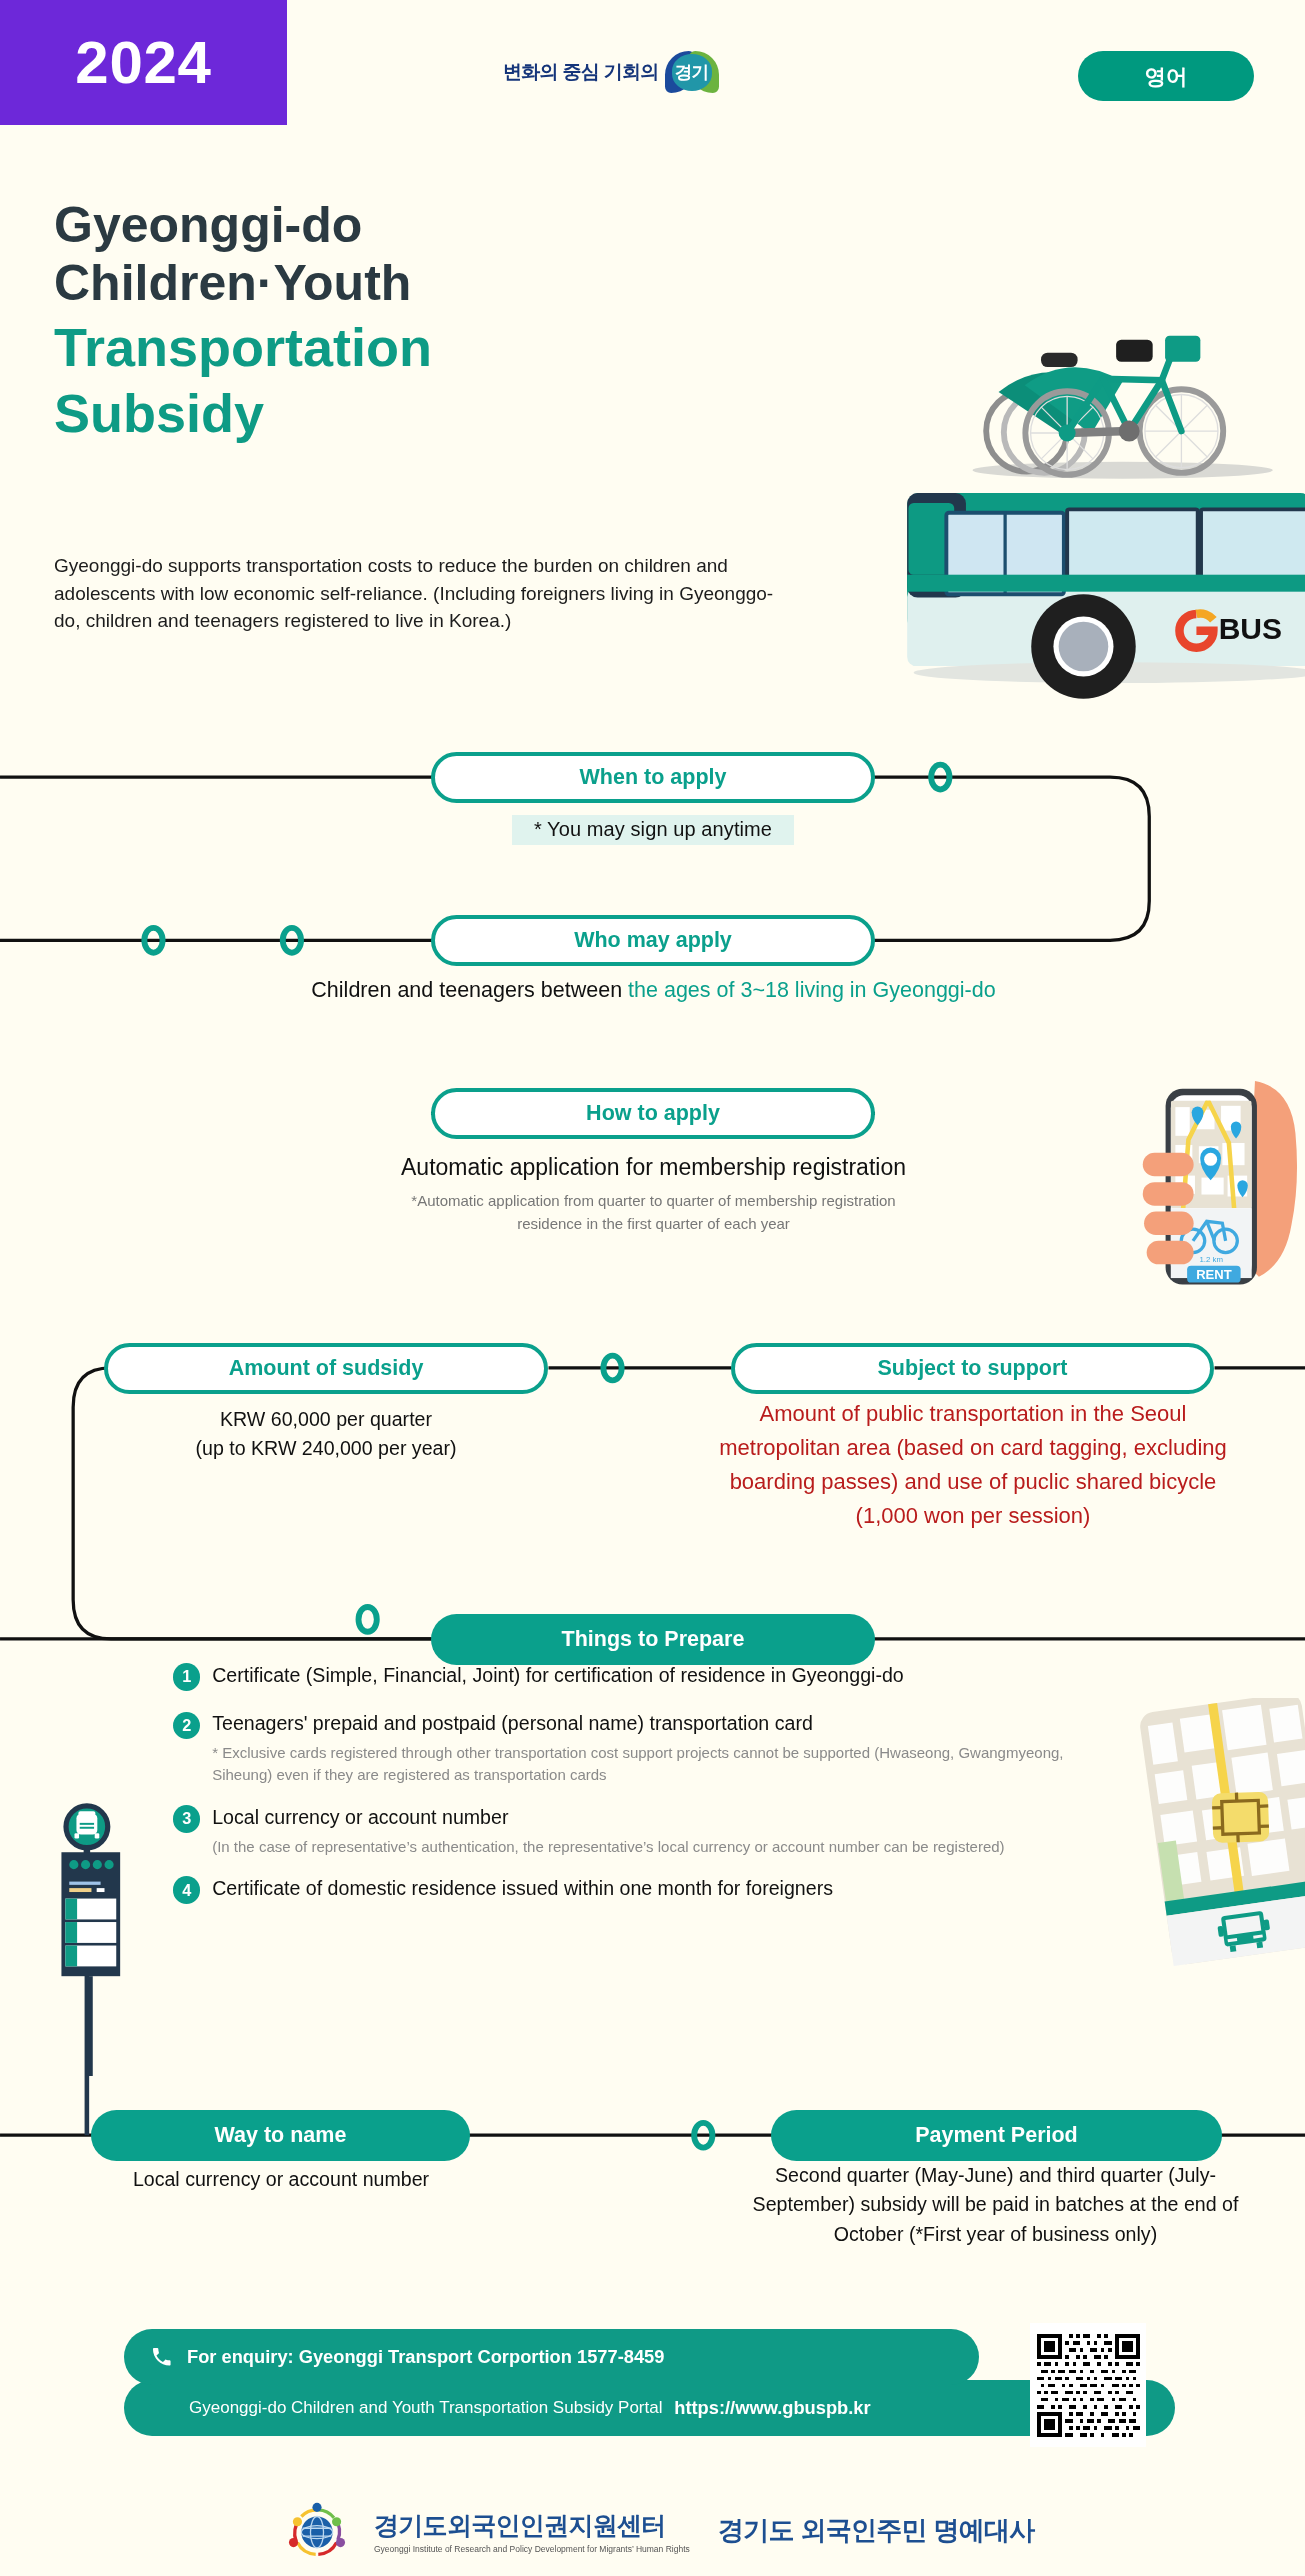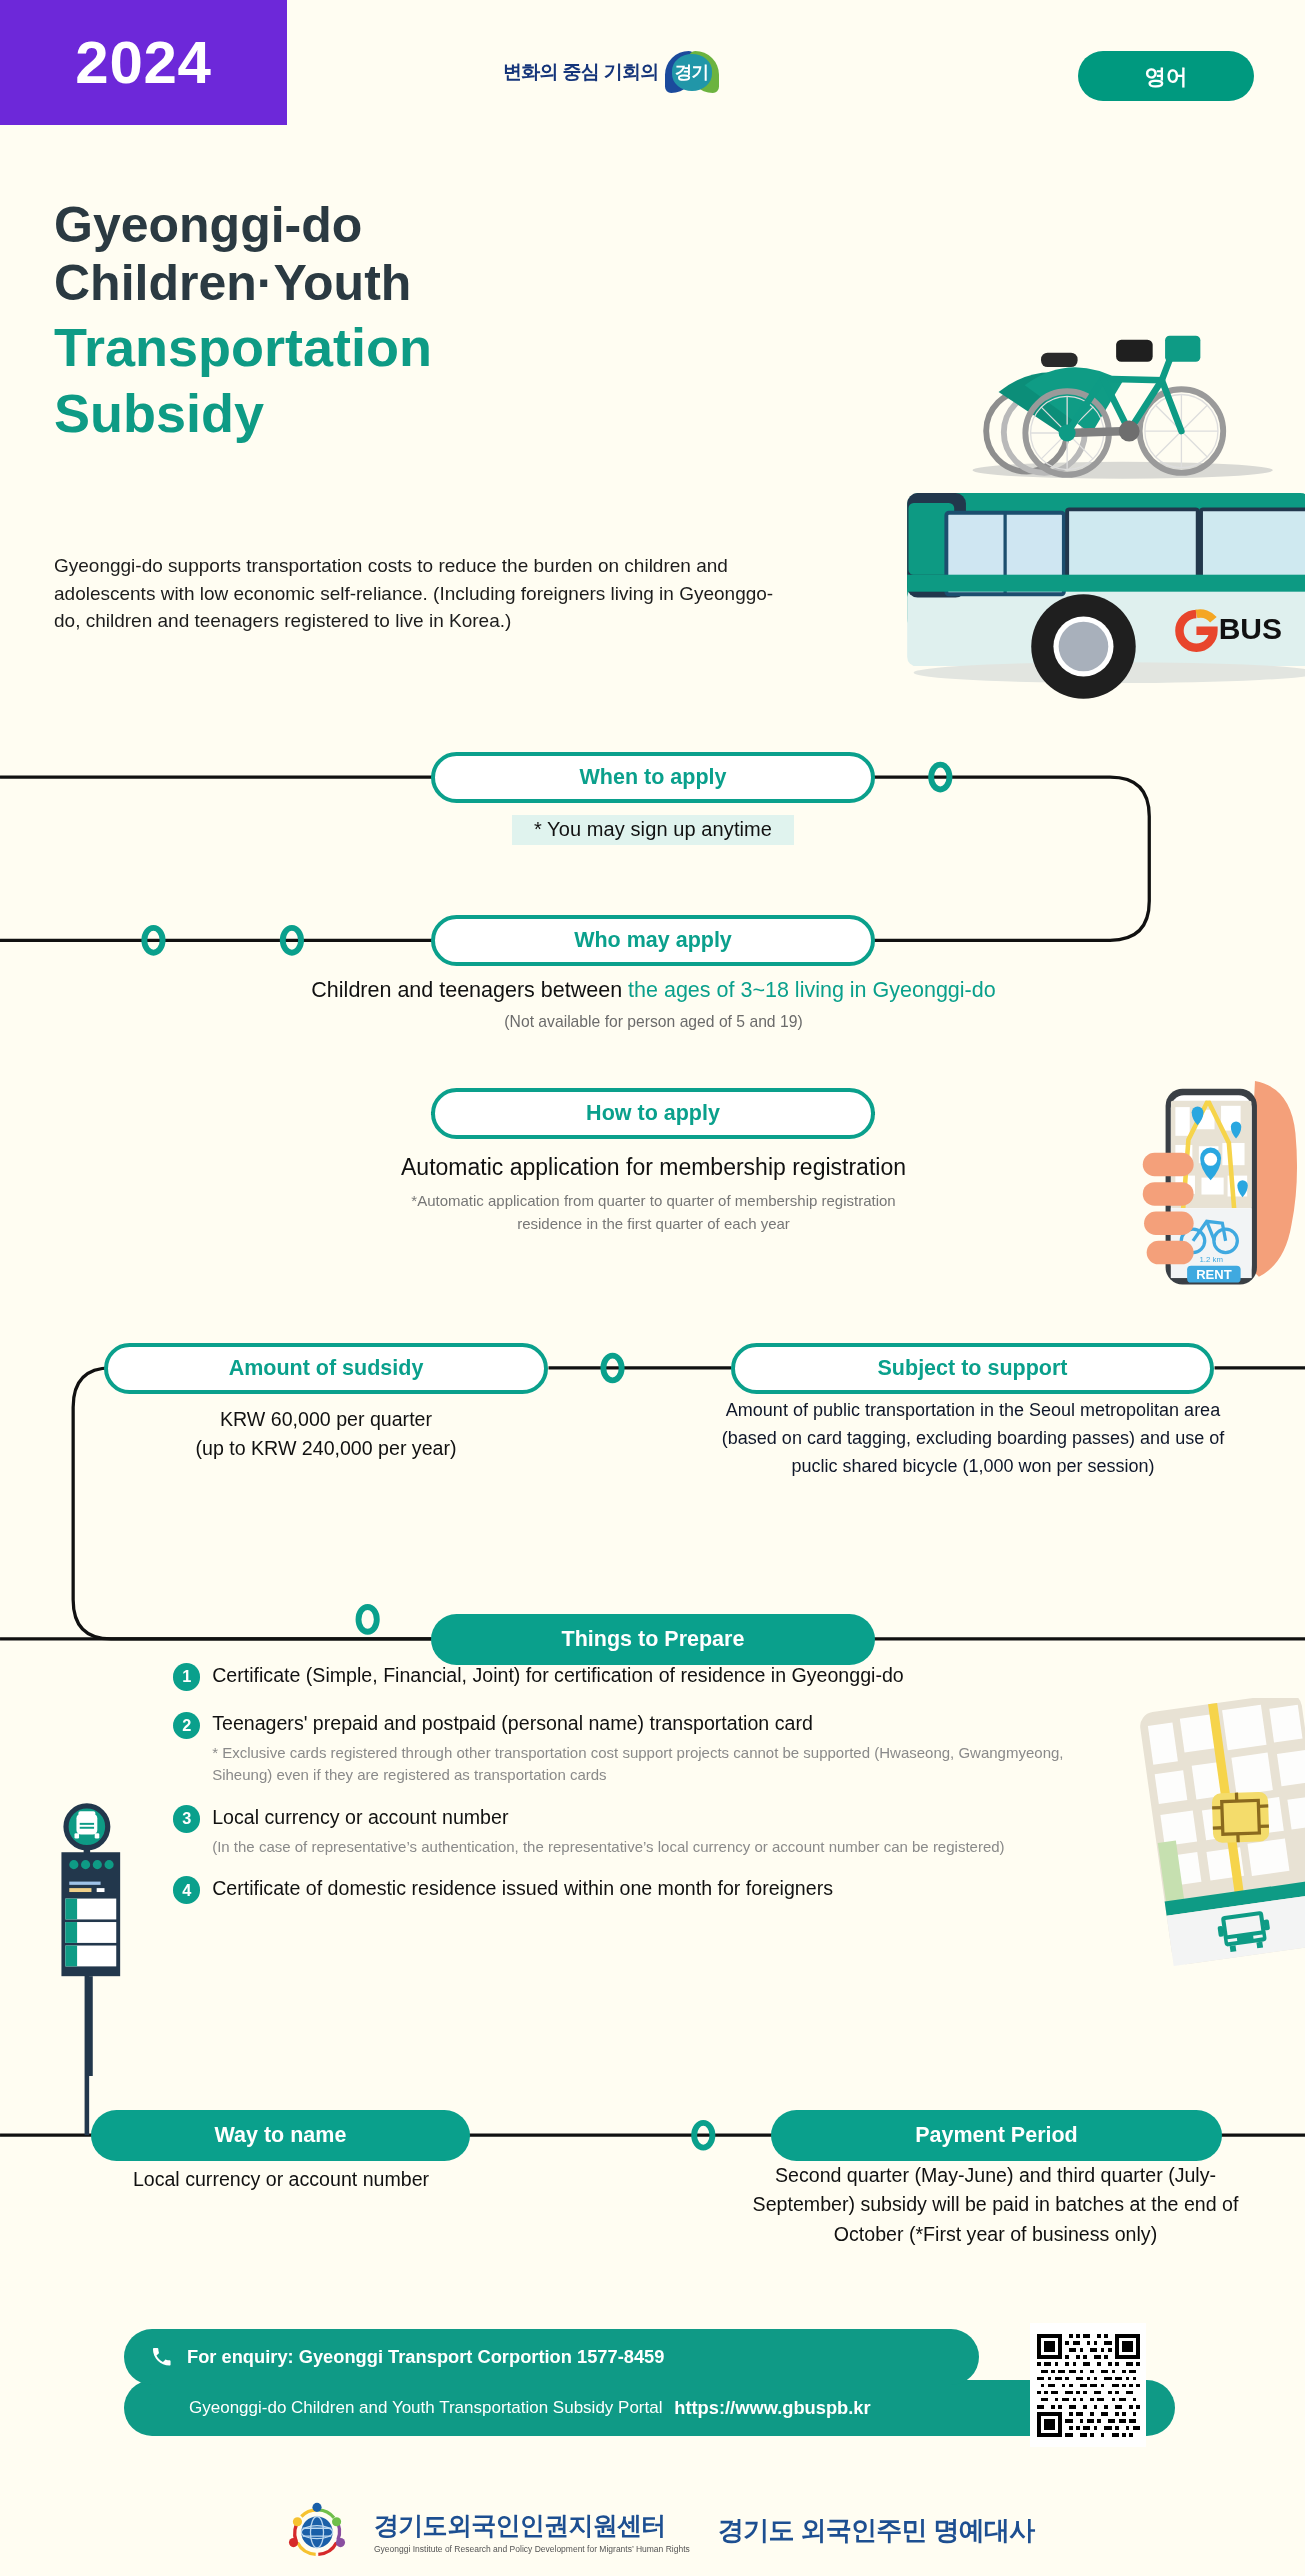--- a/index.html
+++ b/index.html
@@ -67,21 +67,21 @@
     font-size: 20px; color: #111; letter-spacing: 0.1px;
   }
   .who-line { font-size: 21.5px; color: #111; }
   .who-line .g { color: #0aa08c; }
   .who-note { font-size: 15.7px; color: #6b6b6b; margin-top: 10.4px; }
 
   .how-main { font-size: 23px; color: #111; }
   .how-note { font-size: 15px; color: #777; line-height: 1.5; margin-top: 9.1px; }
 
   .body-txt { font-size: 19.6px; color: #111; line-height: 1.5; }
-  .body-txt-sm { font-size: 18px; color: #0f172a; line-height: 1.55; }
+  .body-txt-sm { font-size: 22px; color: #b91c1c; line-height: 1.55; }
 
   
   .num-row { display: flex; gap: 11.8px; }
   .num {
     flex: 0 0 auto; width: 27.4px; height: 27.4px; border-radius: 50%;
     background: #0aa08c; color: #fff; font-size: 16.3px; font-weight: 700;
     display: flex; align-items: center; justify-content: center; margin-top: 1.3px;
   }
   .num-main { font-size: 19.6px; color: #111; line-height: 1.35; }
   .num-sub { font-size: 15px; color: #8a8a8a; line-height: 1.5; margin-top: 5.2px; }
@@ -224,21 +224,20 @@
   <span class="hl-anytime">* You may sign up anytime</span>
 </div>
 
 <div class="pill-outline abs" style="left:431px; top:915px; width:444px;">
   <span class="lbl">Who may apply</span>
 </div>
 <div class="abs center-txt" style="left:131px; top:978px; width:1045px; z-index:3;">
   <div class="who-line">
     <span>Children and teenagers between </span><span class="g">the ages of 3~18 living in Gyeonggi-do</span>
   </div>
-  <div class="who-note">(Not available for person aged of 5 and 19)</div>
 </div>
 
 <div class="pill-outline abs" style="left:431px; top:1088px; width:444px;">
   <span class="lbl">How to apply</span>
 </div>
 <div class="abs center-txt" style="left:229px; top:1154px; width:849px; z-index:3;">
   <div class="how-main">Automatic application for membership registration</div>
   <div class="how-note">
     <div>*Automatic application from quarter to quarter of membership registration</div>
     <div>residence in the first quarter of each year</div>

